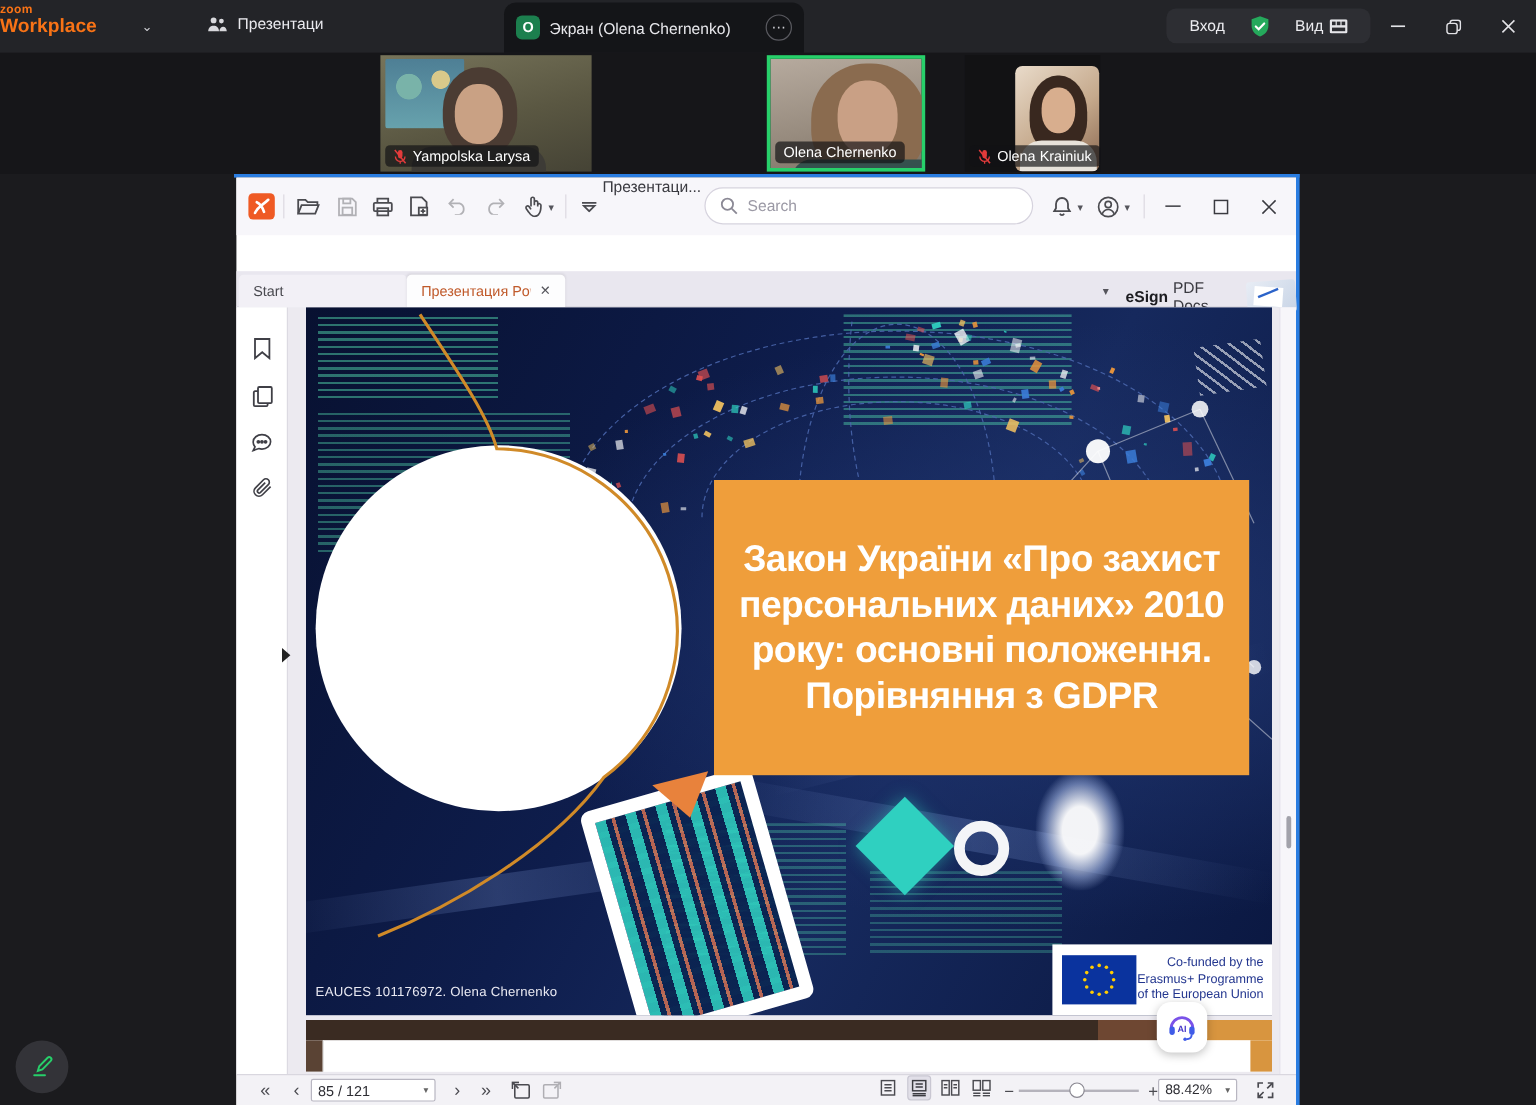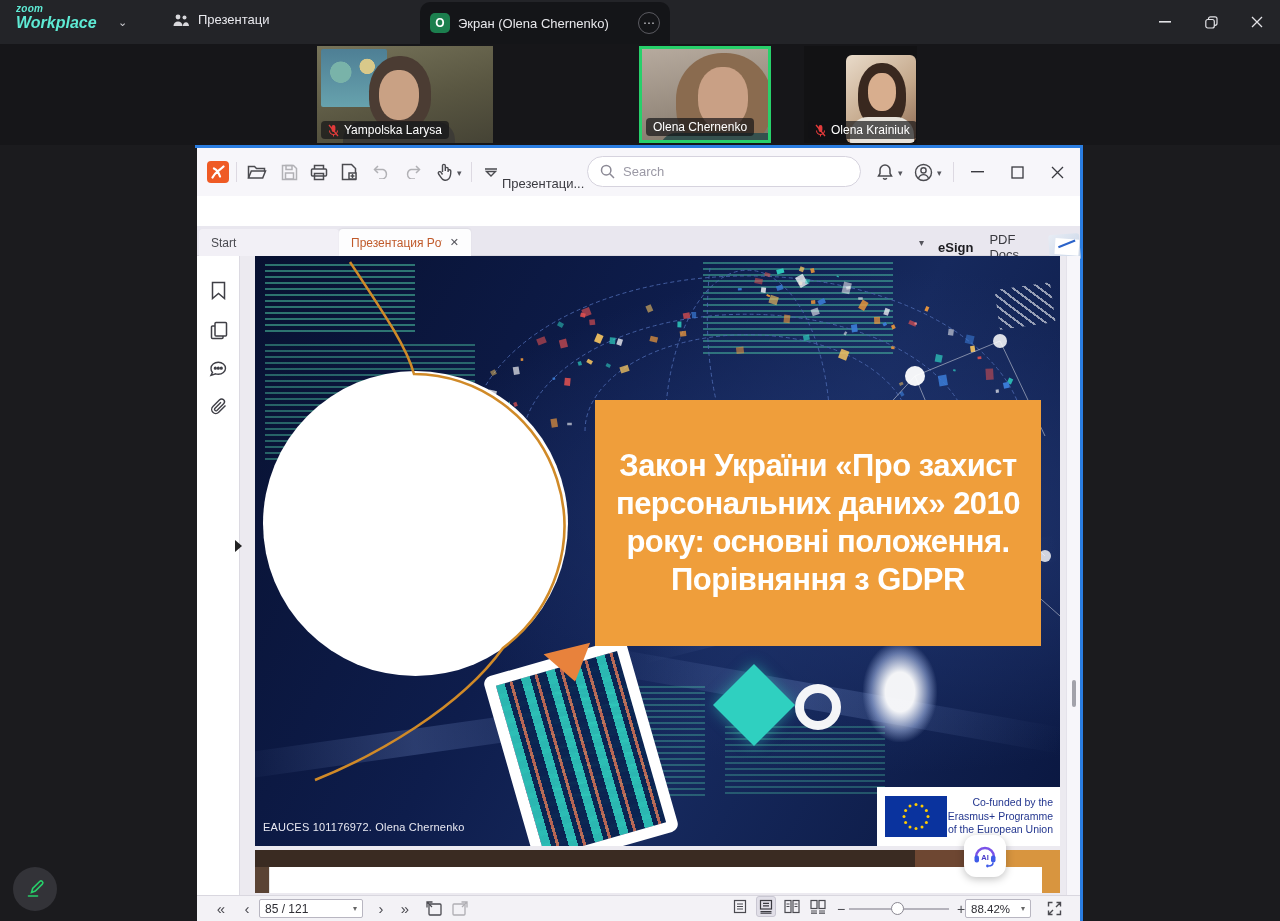--- a/index.html
+++ b/index.html
@@ -1,21 +1,21 @@
 <!DOCTYPE html>
 <html><head>
 <meta charset="utf-8">
 <style>
   * { margin:0; padding:0; box-sizing:border-box; }
   html,body { width:1280px; height:921px; overflow:hidden; }
   body { font-family:"Liberation Sans", sans-serif; background:#1b1b1e; position:relative; }
 
   
   .topbar { position:absolute; left:0; top:0; width:1280px; height:44px; background:#232428; }
-  .brand { position:absolute; left:16px; top:3px; color:#5eead4;font-style:italic; }
+  .brand { position:absolute; left:0; top:3px; color:#f97316; }
   .brand .b-top { font-size:10px; font-weight:bold; letter-spacing:.3px; }
   .brand .b-main { font-size:16px; font-weight:bold; margin-top:0px; }
   .brand-caret { position:absolute; left:118px; top:16px; color:#cfcfd4; font-size:11px; }
   .nav-meeting { position:absolute; left:172px; top:12px; color:#e9e9ee; font-size:13px; display:flex; align-items:center; gap:8px; }
   .screen-tab { position:absolute; left:420px; top:2px; width:250px; height:42px; background:#141518; border-radius:10px 10px 0 0; display:flex; align-items:center; padding:0 10px; gap:8px; }
   .tab-badge { width:20px; height:20px; border-radius:5px; background:#1c7f4e; color:#fff; font-size:12px; font-weight:bold; display:flex; align-items:center; justify-content:center; }
   .screen-tab .tab-label { color:#e8e8ec; font-size:13px; white-space:nowrap; overflow:hidden; flex:1; }
   .tab-more { width:22px; height:22px; border:1px solid #5a5a60; border-radius:50%; color:#cfcfd4; font-size:12px; display:flex; align-items:center; justify-content:center; }
   .top-right-pill { position:absolute; left:972px; top:7px; width:170px; height:29px; background:#2d2e33; border-radius:8px; display:flex; align-items:center; justify-content:space-evenly; color:#ececf0; font-size:13px; }
   .win-btns { position:absolute; right:0; top:0; height:44px; display:flex; align-items:center; }
@@ -39,36 +39,36 @@
   .share-right { position:absolute; left:1080px; top:145px; width:3px; height:776px; background:#2a7de1; }
 
   
   .foxit { position:absolute; left:197px; top:148px; width:883px; height:773px; background:#fff; font-size:13px; color:#3c3c42; }
   .fx-titlebar { position:absolute; left:0; top:0; width:100%; height:48px; background:#f7f6fa; }
   .fx-titlebar .ico { position:absolute; top:12px; width:24px; height:24px; display:flex; align-items:center; justify-content:center; }
   .fx-sep { position:absolute; top:14px; width:1px; height:20px; background:#ddd9e2; }
   .fx-logo { position:absolute; left:10px; top:13px; width:22px; height:22px; background:#ef5a24; border-radius:4px; display:flex; align-items:center; justify-content:center; }
   .dim { opacity:.4; }
   .mini-caret { position:absolute; top:20px; color:#55555c; font-size:9px; }
-  .qd-label { position:absolute; left:305px; top:28px; color:#3a3a40; font-size:13px; }
+  .qd-label { position:absolute; left:305px; top:0; color:#3a3a40; font-size:13px; }
   .fx-search { position:absolute; left:390px; top:8px; width:274px; height:31px; background:#fff; border:1px solid #d6d3de; border-radius:16px; display:flex; align-items:center; padding:0 12px; gap:8px; }
   .fx-search input { border:none; outline:none; font-size:13px; color:#333; width:200px; font-family:"Liberation Sans",sans-serif; background:transparent; }
   .fx-search input::placeholder { color:#9b99a5; }
 
   .fx-menubar { position:absolute; left:0; top:48px; width:100%; height:30px; background:#fbfafe; display:flex; align-items:center; padding-left:11px; }
   .fx-menu-item { font-size:13px; font-weight:bold; color:#3d3d44; margin-right:27px; }
   .fx-menu-item.ai { color:#6457ee; margin-right:0; }
 
   .fx-tabbar { position:absolute; left:0; top:78px; width:100%; height:30px; background:#e9e7ef; border-bottom:1px solid #dcdae2; }
   .fx-tab { position:absolute; top:3px; height:27px; display:flex; align-items:center; padding:0 12px; font-size:12px; }
   .fx-tab.start { left:2px; width:140px; background:#f2f0f6; color:#4a4a50; border-radius:4px 4px 0 0; }
   .fx-tab.docp { left:142px; width:132px; background:#fdfdfe; color:#c05a2b; border-radius:4px 4px 0 0; box-shadow:0 -1px 2px rgba(0,0,0,.06); }
   .fx-tab .closex { margin-left:8px; color:#55555c; font-size:11px; }
   .tabbar-caret { position:absolute; left:722px; top:11px; color:#55555c; font-size:10px; }
-  .esign-promo { position:absolute; left:741px; top:6px; display:flex; align-items:center; gap:16px; font-size:13px; color:#3a3a40; }
+  .esign-promo { position:absolute; left:741px; top:6px; display:flex; align-items:center; gap:4px; font-size:13px; color:#3a3a40; }
   .esign-promo b { font-weight:bold; color:#1c1c20; }
   .promo-img { width:42px; height:27px; background:linear-gradient(135deg,#e8edf5,#c8d4e6); border-radius:3px; position:relative; transform:rotate(-4deg); overflow:hidden; }
   .promo-img:before { content:""; position:absolute; left:6px; top:5px; width:24px; height:16px; background:#fff; transform:rotate(8deg); }
   .promo-img:after { content:""; position:absolute; left:9px; top:9px; width:18px; height:2px; background:#2b63c9; transform:rotate(-18deg); }
 
   
   .fx-doc { position:absolute; left:0; top:108px; width:883px; height:639px; background:#eceaf0; overflow:hidden; }
   .fx-sidebar { position:absolute; left:0; top:0; width:43px; height:100%; background:#fff; border-right:1px solid #dcdae2; }
   .sb-ico { position:absolute; left:11px; width:21px; height:21px; display:flex; align-items:center; justify-content:center; }
   .sb-expand { position:absolute; left:38px; top:284px; width:0; height:0; border-top:6px solid transparent; border-bottom:6px solid transparent; border-left:7px solid #222; }
@@ -141,20 +141,39 @@
           <path d="M1.5 13c0-3 2-4.6 4.5-4.6S10.5 10 10.5 13z" fill="#d8d8dc"></path>
           <path d="M10.8 13c.2-2.4 1.4-3.8 3.2-3.8 1.7 0 2.8 1.4 3 3.8z" fill="#d8d8dc"></path>
         </svg>
     </span>
     <span>Презентаци</span>
   </div>
   <div class="screen-tab">
     <span class="tab-badge">O</span>
     <span class="tab-label">Экран (Olena Chernenko)</span>
     <span class="tab-more">⋯</span>
+  </div>
+  <div class="top-right-pill">
+    <span>Вход</span>
+    <span>
+      <svg width="20" height="20" viewBox="0 0 20 20">
+          <path d="M10 1.5 17 4v5.2c0 4.5-3 7.7-7 9.3-4-1.6-7-4.8-7-9.3V4z" fill="#25a95c"></path>
+          <path d="M6.5 10l2.4 2.4 4.6-4.8" stroke="#fff" stroke-width="1.8" fill="none" stroke-linecap="round"></path>
+        </svg>
+    </span>
+    <span style="display:flex;align-items:center;gap:5px;">
+      <span>Вид</span>
+      <svg width="15" height="12" viewBox="0 0 15 12">
+          <rect x="0" y="0" width="15" height="12" rx="1.5" fill="#e6e6ea"></rect>
+          <rect x="2" y="2" width="3" height="3" fill="#2d2e33"></rect>
+          <rect x="6" y="2" width="3" height="3" fill="#2d2e33"></rect>
+          <rect x="10" y="2" width="3" height="3" fill="#2d2e33"></rect>
+          <rect x="2" y="7" width="11" height="3" fill="#2d2e33"></rect>
+        </svg>
+    </span>
   </div>
   <div class="win-btns">
     <span class="win-btn">
         <svg width="12" height="2" viewBox="0 0 12 2">
           <rect width="12" height="1.6" fill="#e2e2e6"></rect>
         </svg>
       </span>
     <span class="win-btn">
         <svg width="13" height="13" viewBox="0 0 13 13" fill="none" stroke="#e2e2e6" stroke-width="1.2">
           <rect x="3.5" y="0.8" width="8.5" height="8.5" rx="2"></rect>

